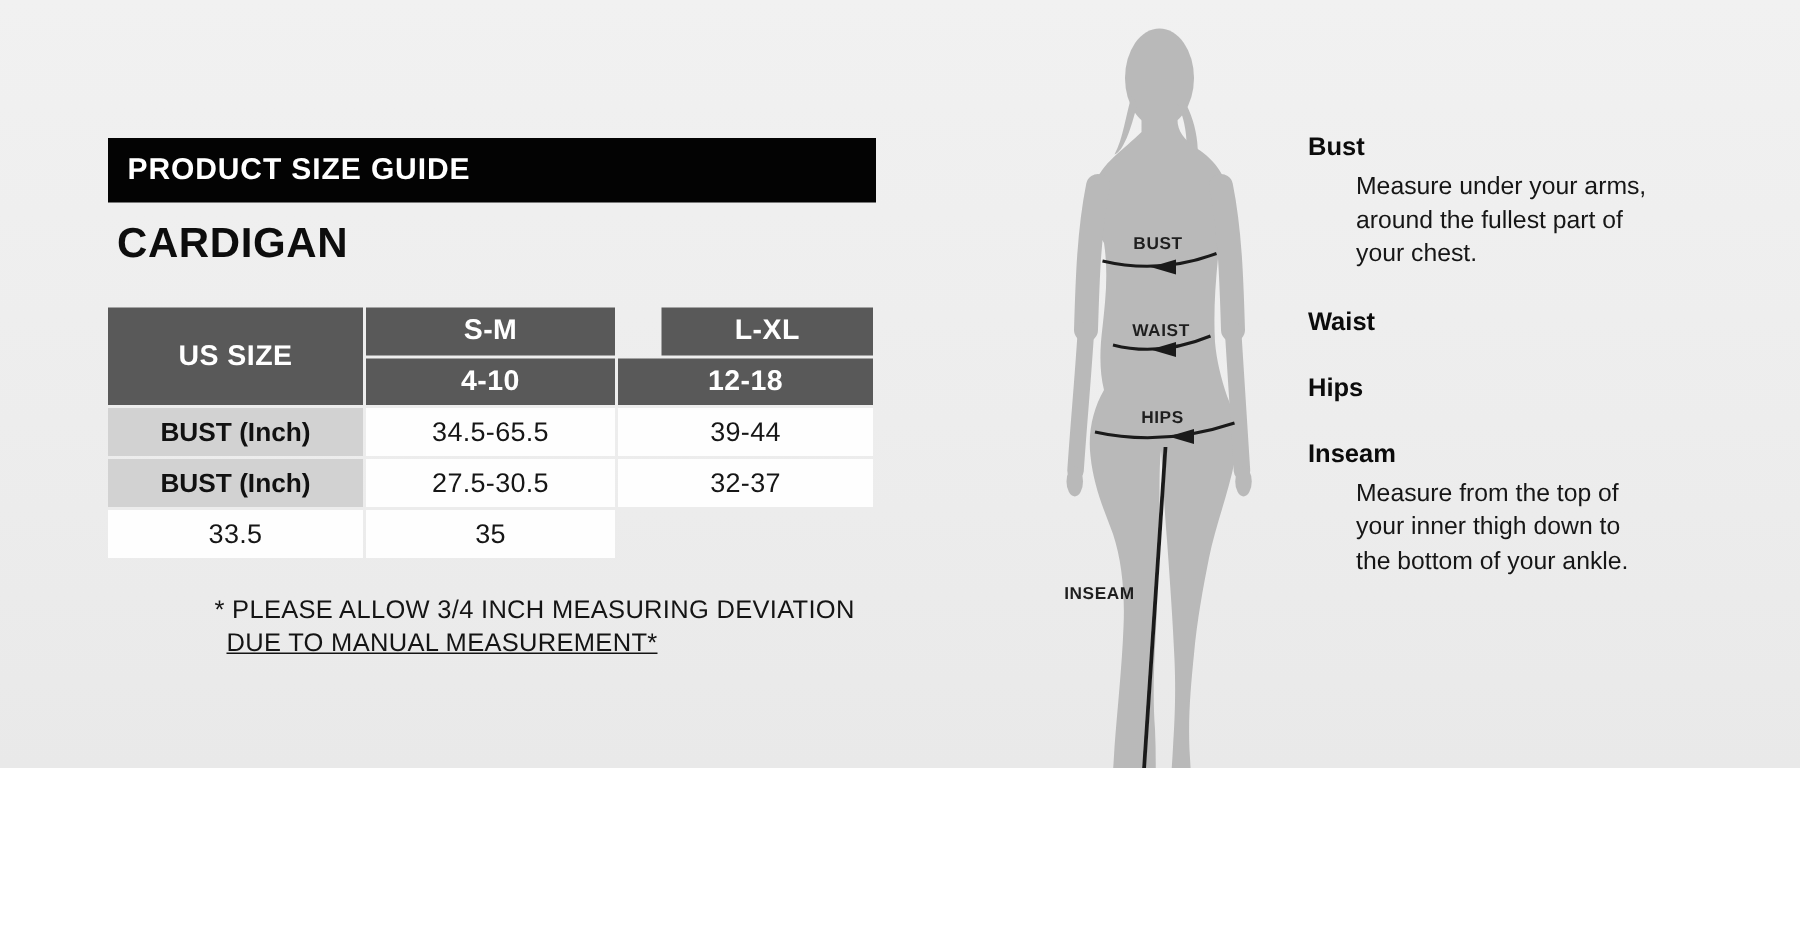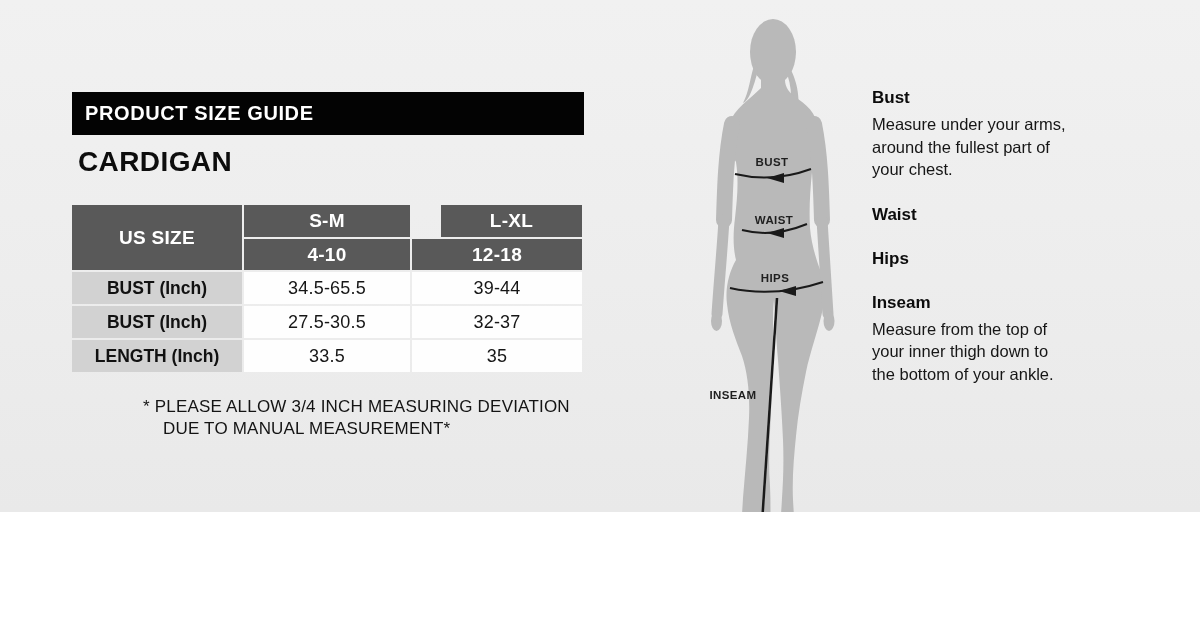--- a/index.html
+++ b/index.html
@@ -29,30 +29,30 @@
   .cell { display:flex; align-items:center; justify-content:center; }
   .cell.head { background:#595959; color:#ffffff; font-weight:bold; font-size:19px; letter-spacing:.3px; }
   .cell.corner { grid-row:1 / 3; grid-column:1; }
   .cell.rlabel { background:#d2d2d2; color:#111; font-weight:bold; font-size:17.5px; }
   .cell.rval { background:#fefefe; color:#161616; font-size:18px; letter-spacing:.2px; }
   
   .note {
     position:absolute; left:143px; top:396px;
     font-size:17px; line-height:22px; color:#141414; letter-spacing:.2px;
   }
-  .note .line2 { margin-left:20px; }
+  .note .line2 { margin-left:8px;text-decoration:underline; }
   
   .figure-wrap { position:absolute; left:683px; top:8px; width:180px; height:578px; }
   .figure-wrap svg { display:block; width:180px; height:578px; }
   .fig-label { font-family:"Liberation Sans",sans-serif; font-size:11.5px; font-weight:bold; fill:#1f1f1f; letter-spacing:.4px; }
   
   .guide { position:absolute; left:872px; top:88px; width:232px; }
   .guide-section { margin-bottom:24px; }
   .guide-section h3 { font-size:17px; line-height:20px; color:#0c0c0c; margin-bottom:5px; font-weight:bold; }
-  .guide-section p { font-size:16.5px; line-height:22.5px; color:#161616; white-space:pre-line; }
+  .guide-section p { font-size:16.5px; line-height:22.5px; color:#161616; white-space:pre-line;margin-left:32px; }
 </style>
 </head>
 <body>
 
 <div class="screen">
 
   <div class="banner">
     <span>PRODUCT SIZE GUIDE</span>
   </div>
 
@@ -66,21 +66,20 @@
     <div class="cell head" style="grid-row:2;grid-column:3;">12-18</div>
 
     <div class="cell rlabel">BUST (Inch)</div>
     <div class="cell rval">34.5-65.5</div>
     <div class="cell rval">39-44</div>
 
     <div class="cell rlabel">BUST (Inch)</div>
     <div class="cell rval">27.5-30.5</div>
     <div class="cell rval">32-37</div>
 
-    <div class="cell rlabel">LENGTH (Inch)</div>
     <div class="cell rval">33.5</div>
     <div class="cell rval">35</div>
   </div>
 
   <div class="note">
     <div class="line1">* PLEASE ALLOW 3/4 INCH MEASURING DEVIATION</div>
     <div class="line2">DUE TO MANUAL MEASUREMENT*</div>
   </div>
 
   <div class="figure-wrap">

